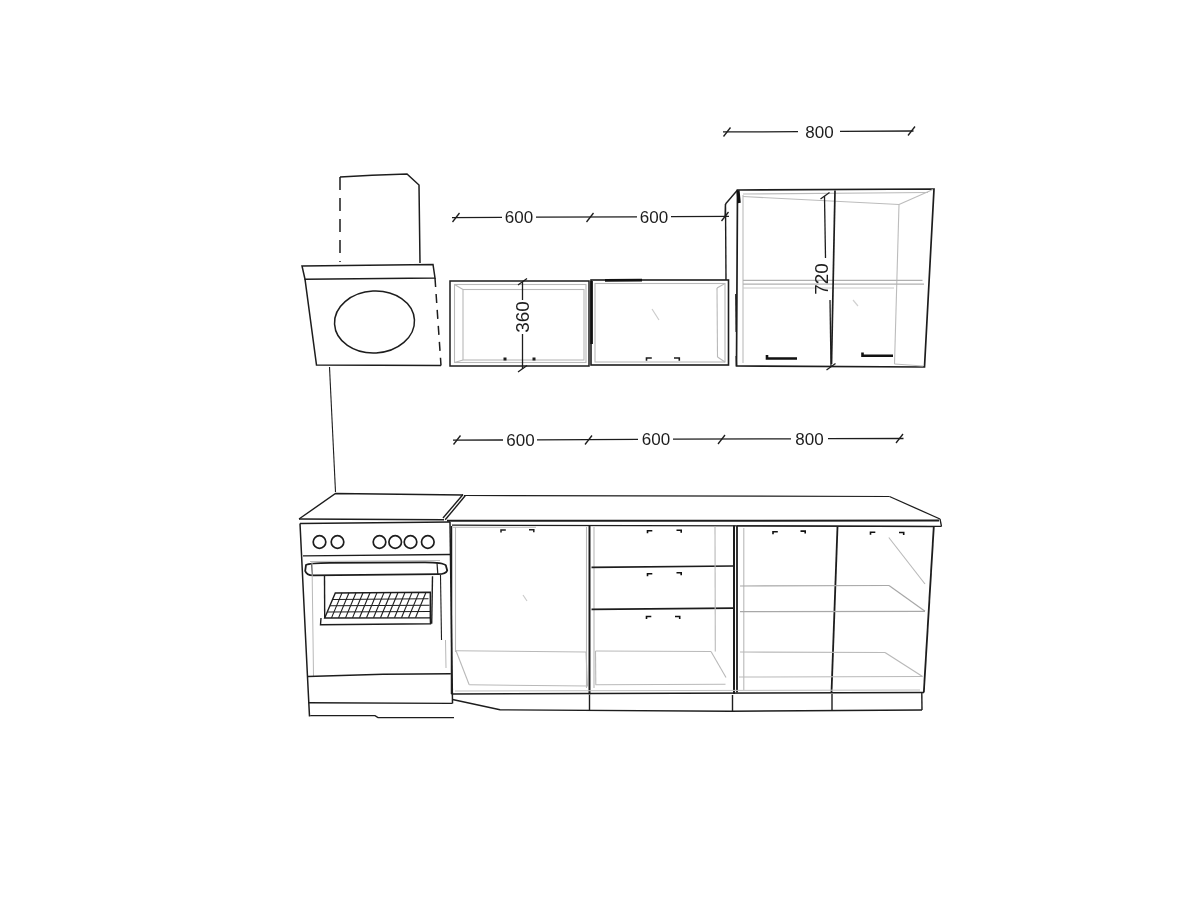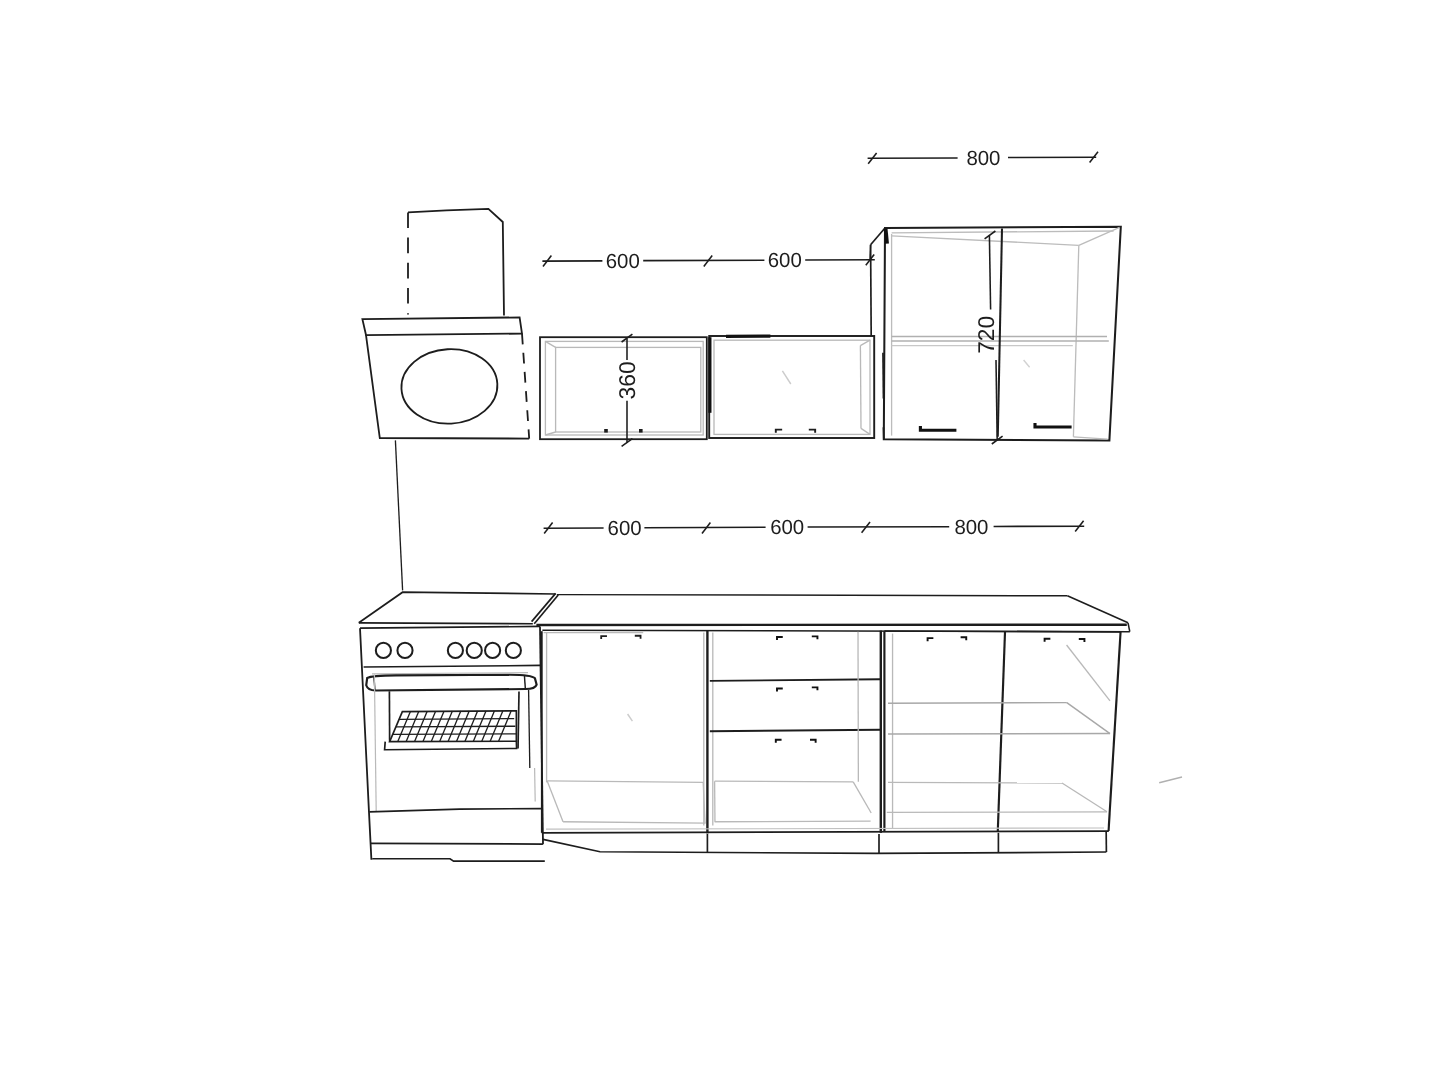--- a/index.html
+++ b/index.html
@@ -1,16 +1,16 @@
 <!DOCTYPE html>
 <html><head>
 <meta charset="utf-8">
 <style>
   html,body{margin:0;padding:0;background:#ffffff;}
-  .page{width:1200px;height:900px;position:relative;background:#14b8a6;overflow:hidden;}
+  .page{width:954px;height:900px;position:relative;background:#14b8a6;overflow:hidden;}
   svg{display:block;}
   text{font-family:"Liberation Sans",sans-serif;fill:#1d1d1d;}
 </style>
 </head>
 <body>
 <div class="page">
 <svg width="1200" height="900" viewBox="0 0 1200 900">
 <rect x="0" y="0" width="1200" height="900" fill="#ffffff"></rect>
 
 <g stroke="#1d1d1d" stroke-width="1.3" fill="none">

